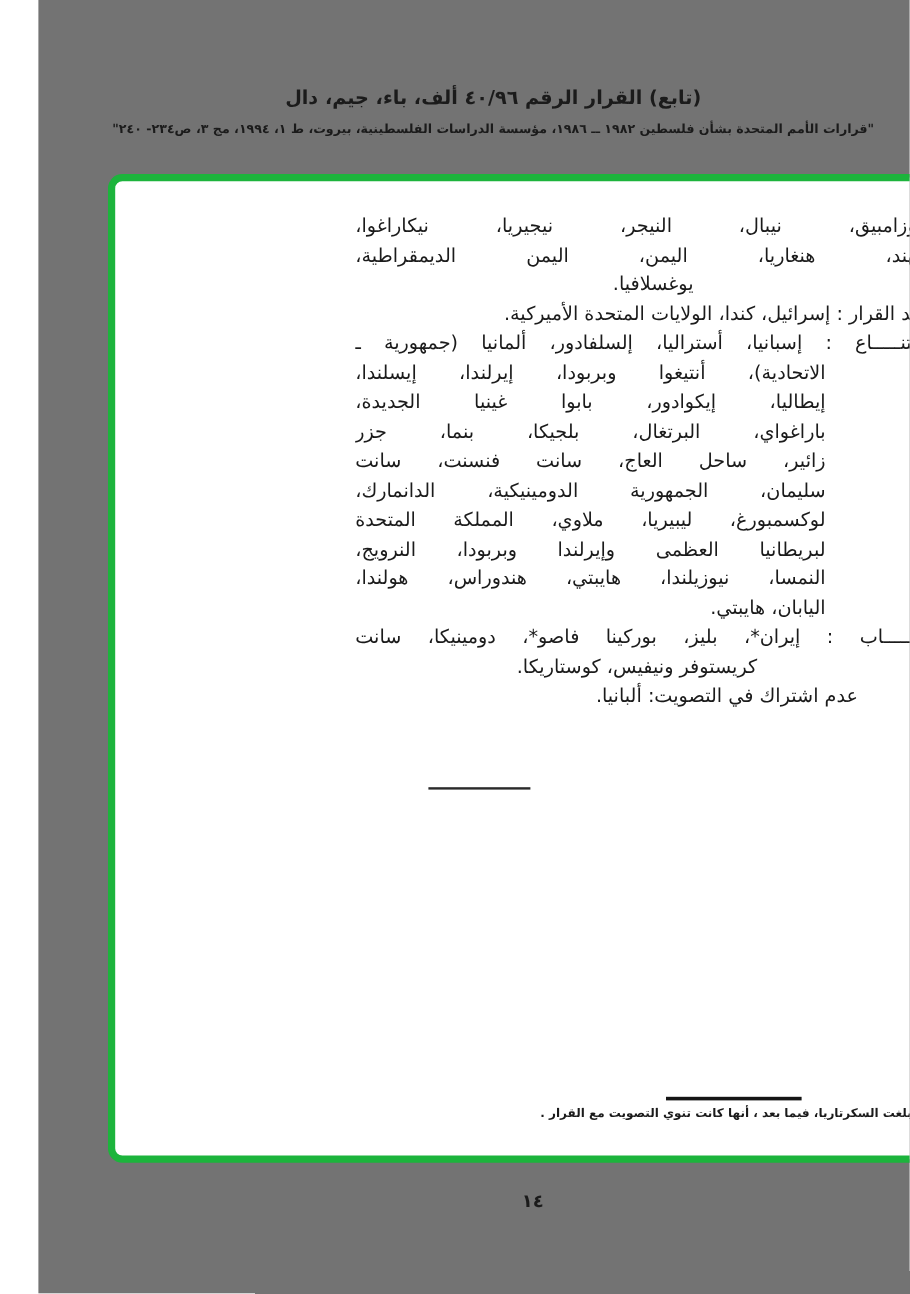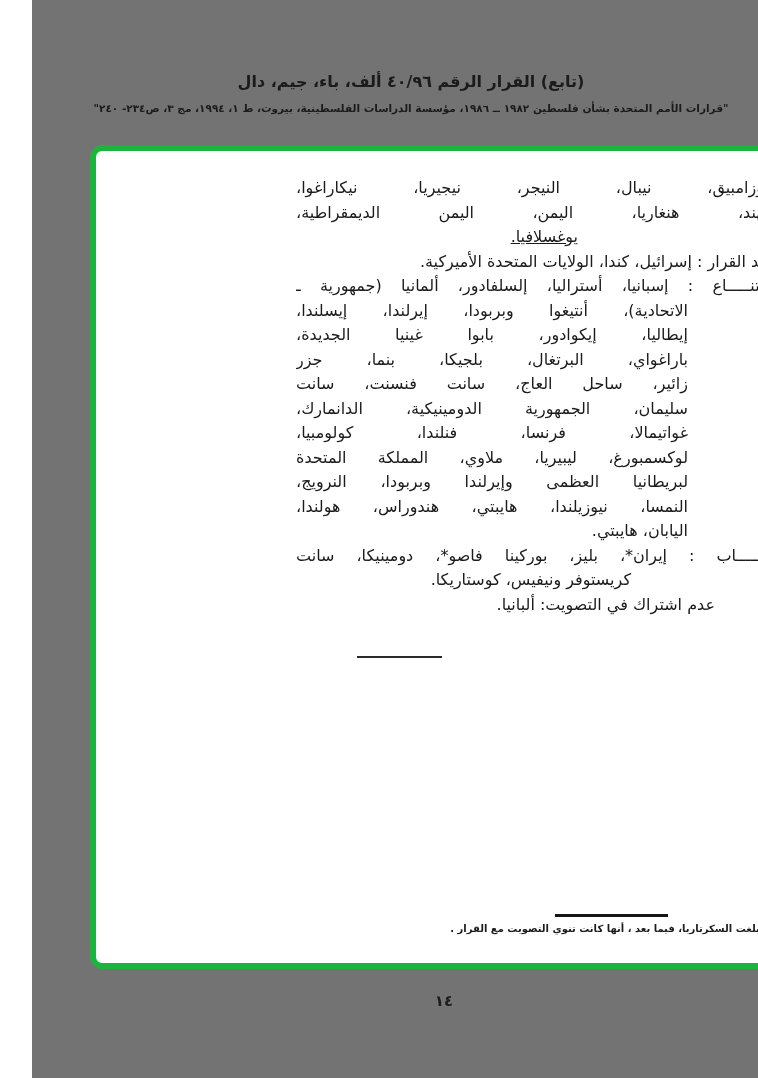--- a/index.html
+++ b/index.html
@@ -64,21 +64,21 @@
     height: 24.5px;
   }
   .jf {
     text-align: justify;
     text-align-last: justify;
     white-space: normal;
     overflow: hidden;
   }
   .ind85  { margin-right: 85px; }
   .ind142 { margin-right: 142px; }
-  .ind195 { margin-right: 195px; text-decoration: underline; }
+  .ind195 { margin-right: 195px; }
   .ind58  { margin-right: 58px; }
   .section-divider {
     position: absolute;
     left: 261px;
     top: 497px;
     width: 85px;
     border: 0;
     border-top: 2px solid #2a2a2a;
   }
   .footnote-separator {
@@ -131,21 +131,20 @@
       <div class="line jf">موزامبيق، نيبال، النيجر، نيجيريا، نيكاراغوا،</div>
       <div class="line jf">الهند، هنغاريا، اليمن، اليمن الديمقراطية،</div>
       <div class="line ind195">يوغسلافيا.</div>
       <div class="line">ضد القرار : إسرائيل، كندا، الولايات المتحدة الأميركية.</div>
       <div class="line jf">امتنـــــاع : إسبانيا، أستراليا، إلسلفادور، ألمانيا (جمهورية ـ</div>
       <div class="line jf ind85">الاتحادية)، أنتيغوا وبربودا، إيرلندا، إيسلندا،</div>
       <div class="line jf ind85">إيطاليا، إيكوادور، بابوا غينيا الجديدة،</div>
       <div class="line jf ind85">باراغواي، البرتغال، بلجيكا، بنما، جزر</div>
       <div class="line jf ind85">زائير، ساحل العاج، سانت فنسنت، سانت</div>
       <div class="line jf ind85">سليمان، الجمهورية الدومينيكية، الدانمارك،</div>
-      <div class="line jf ind85">غواتيمالا، فرنسا، فنلندا، كولومبيا،</div>
       <div class="line jf ind85">لوكسمبورغ، ليبيريا، ملاوي، المملكة المتحدة</div>
       <div class="line jf ind85">لبريطانيا العظمى وإيرلندا وبربودا، النرويج،</div>
       <div class="line jf ind85">النمسا، نيوزيلندا، هايبتي، هندوراس، هولندا،</div>
       <div class="line ind85">اليابان، هايبتي.</div>
       <div class="line jf">غيـــــاب : إيران*، بليز، بوركينا فاصو*، دومينيكا، سانت</div>
       <div class="line ind142">كريستوفر ونيفيس، كوستاريكا.</div>
       <div class="line ind58">عدم اشتراك في التصويت: ألبانيا.</div>
     </div>
 
     <hr class="section-divider">

